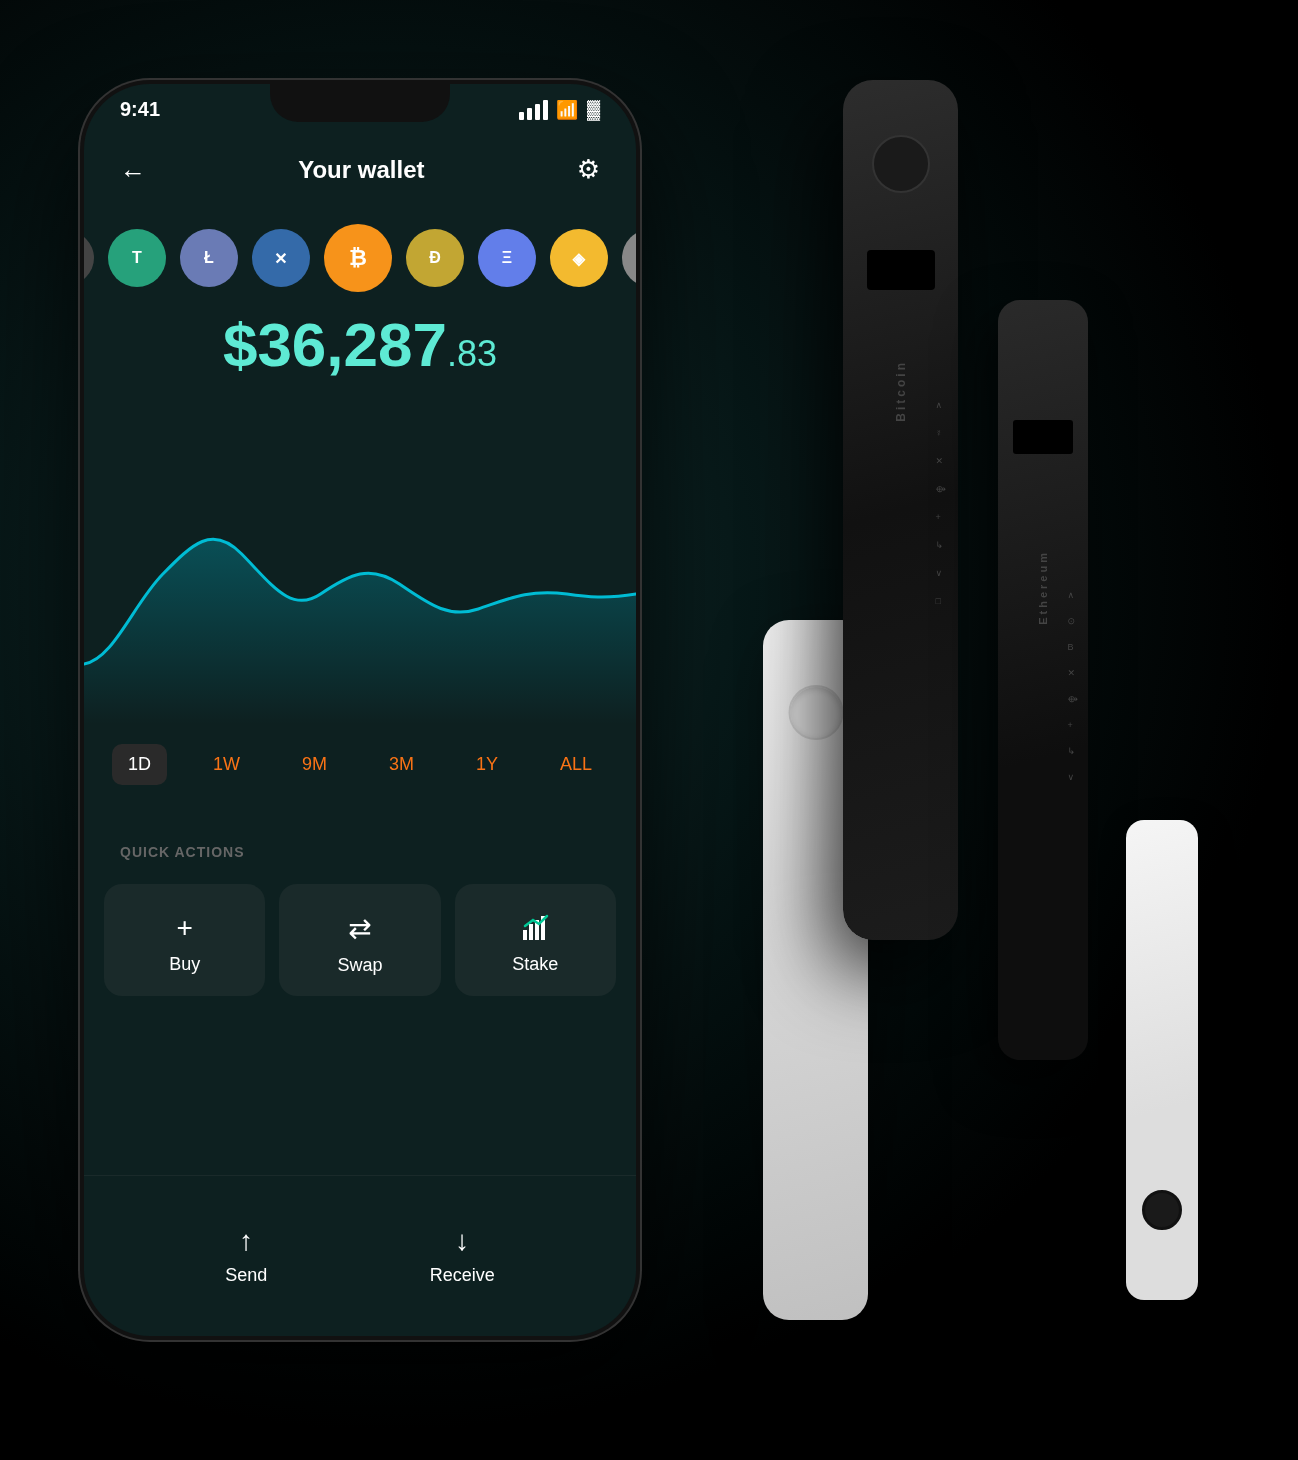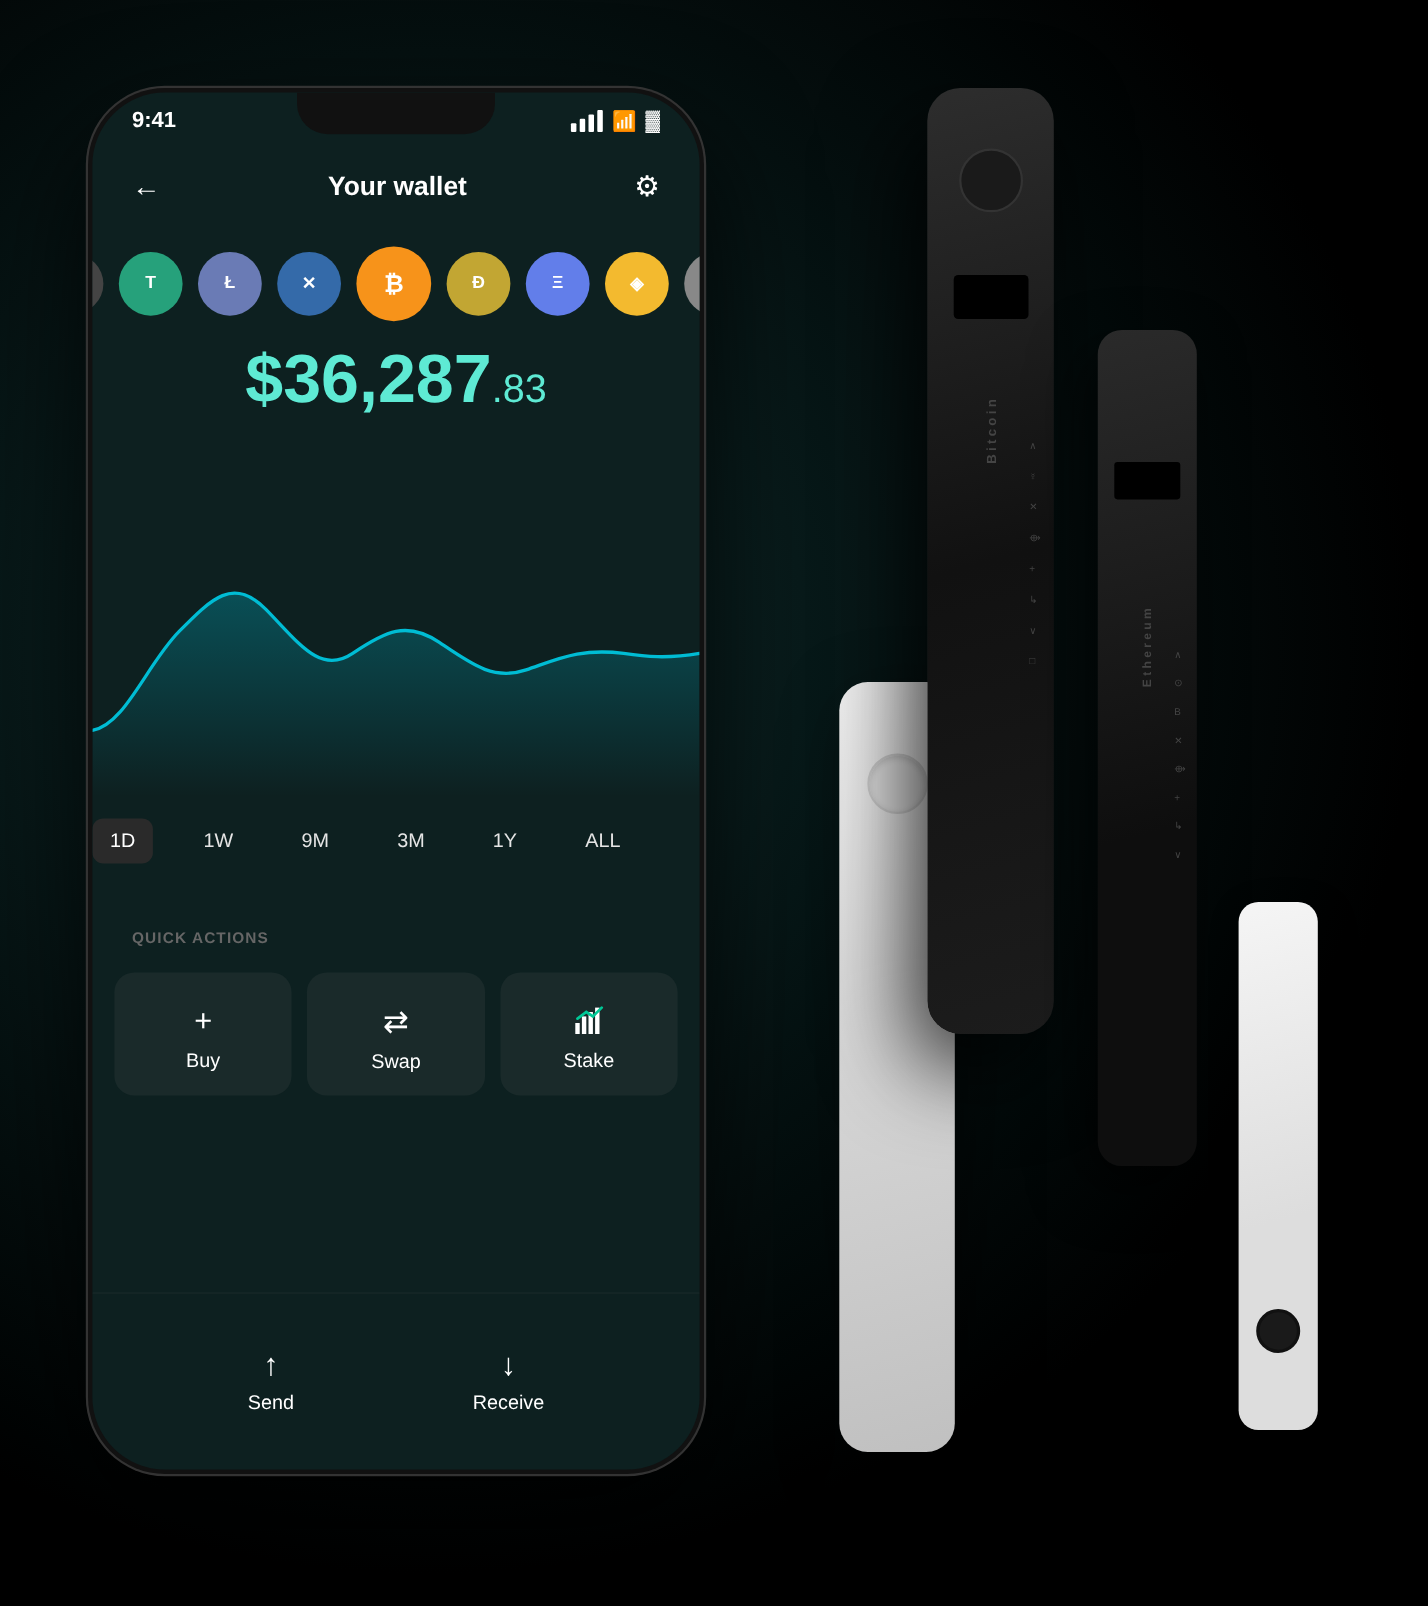--- a/index.html
+++ b/index.html
@@ -220,27 +220,27 @@
       height: 100%;
     }
 
     
     .time-filters {
       position: absolute;
       top: 660px;
       left: 0;
       right: 0;
       display: flex;
-      justify-content: flex-start;
+      justify-content: center;
       gap: 30px;
       z-index: 50;
     }
 
     .time-btn {
-      color: #e5e5e5;
+      color: #f97316;
       font-size: 18px;
       cursor: pointer;
       padding: 10px 16px;
       border-radius: 10px;
     }
 
     .time-btn.active {
       background: #2a2a2a;
       color: #fff;
     }

